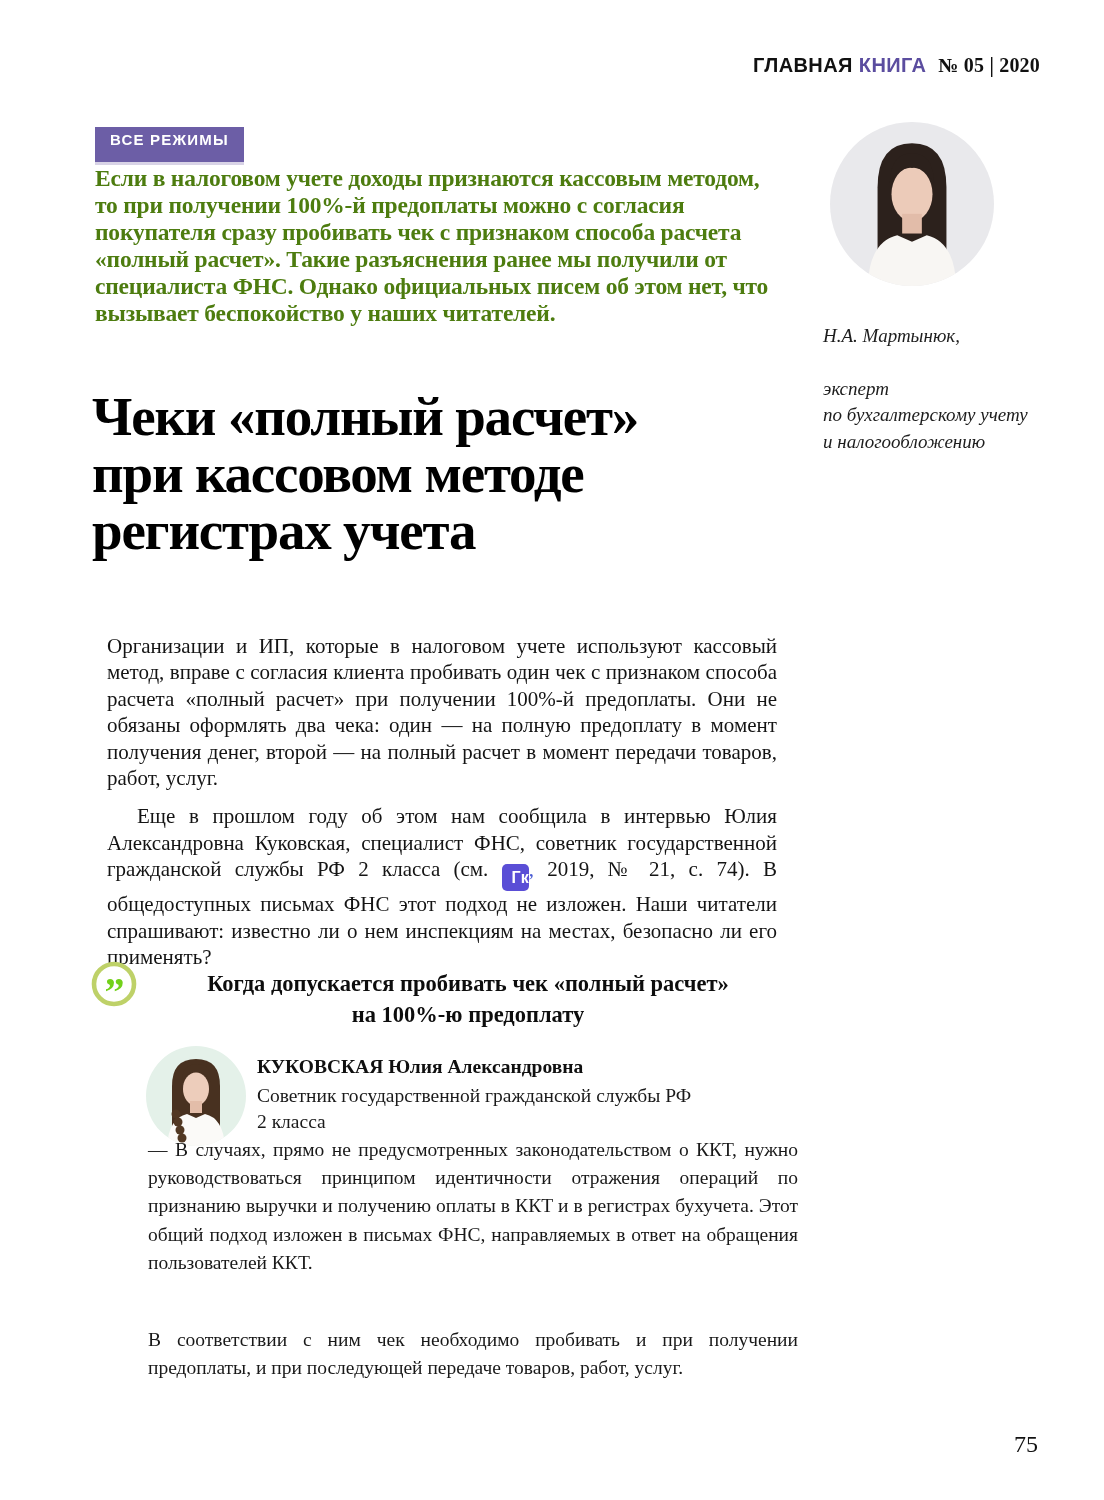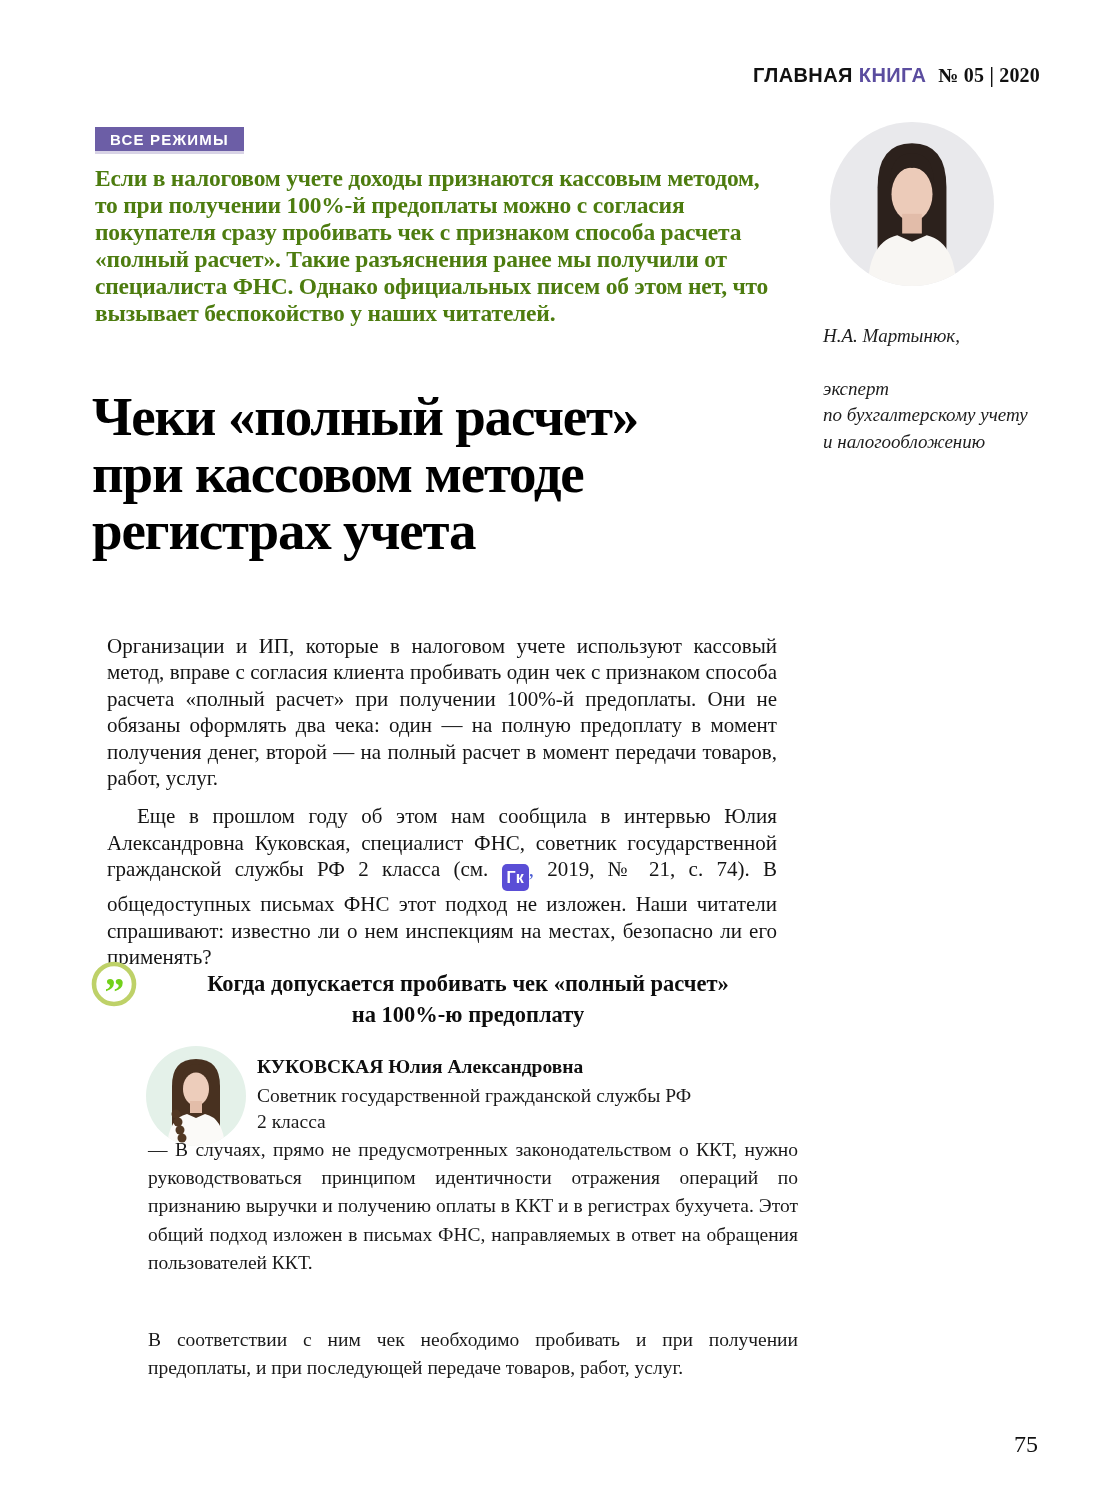--- a/index.html
+++ b/index.html
@@ -2,36 +2,36 @@
 <html><head>
 <meta charset="utf-8">
 <style>
   html,body{margin:0;padding:0;background:#fff;}
   .page{
     position:relative;width:1104px;height:1500px;background:#fff;overflow:hidden;
     font-family:"Liberation Serif","DejaVu Serif",serif;color:#161616;
   }
   
   .masthead{
-    position:absolute;top:64px;right:64px;white-space:nowrap;
+    position:absolute;top:54px;right:64px;white-space:nowrap;
     font-family:"Liberation Sans","DejaVu Sans",sans-serif;
     font-weight:bold;font-size:20px;letter-spacing:.4px;color:#111;
   }
   .masthead .brand2{color:#5b4d9f;}
   .masthead .issue{
     font-family:"Liberation Serif","DejaVu Serif",serif;
     font-weight:bold;letter-spacing:.2px;margin-left:6px;
   }
   
   .badge{
     position:absolute;left:95px;top:127px;
     background:#6c5ea6;border-bottom:3px solid #d8d3e6;
     color:#fff;font-family:"Liberation Sans","DejaVu Sans",sans-serif;
     font-weight:bold;font-size:15px;letter-spacing:1.2px;
-    padding:4px 15px 3px;
+    padding:4px 15px 14px;
   }
   
   .lead{
     position:absolute;left:95px;top:165px;width:692px;
     font-weight:bold;font-size:23.5px;line-height:27px;letter-spacing:-.2px;color:#4d7c0f;
   }
   
   .author-photo{position:absolute;left:830px;top:122px;width:164px;height:164px;}
   .author-caption{
     position:absolute;left:823px;top:296px;width:230px;
@@ -46,21 +46,21 @@
   }
   
   .article{
     position:absolute;left:95px;top:621px;width:694px;
     font-size:21px;line-height:26.4px;text-align:justify;color:#141414;
   }
   .article p{margin:12px;}
   .article p + p{text-indent:30px;}
   .gk-badge{
     display:inline-block;width:27px;height:27px;line-height:27px;border-radius:5px;
-    background:#5a4ed6;color:#fff;text-align:center;text-indent:0;
+    background:#5a4ed6;color:#fff;text-align:right;text-indent:0;
     font-family:"Liberation Sans","DejaVu Sans",sans-serif;font-weight:bold;font-size:16px;
     vertical-align:-7px;
   }
   .gk-comma{color:#4a5cd4;}
   
   .quote-icon{position:absolute;left:91px;top:961px;width:46px;height:46px;}
   .iv-heading{
     position:absolute;left:148px;top:968px;width:640px;
     font-weight:bold;font-size:22.5px;line-height:31px;color:#0d0d0d;white-space:pre-line;text-align:center;
   }

